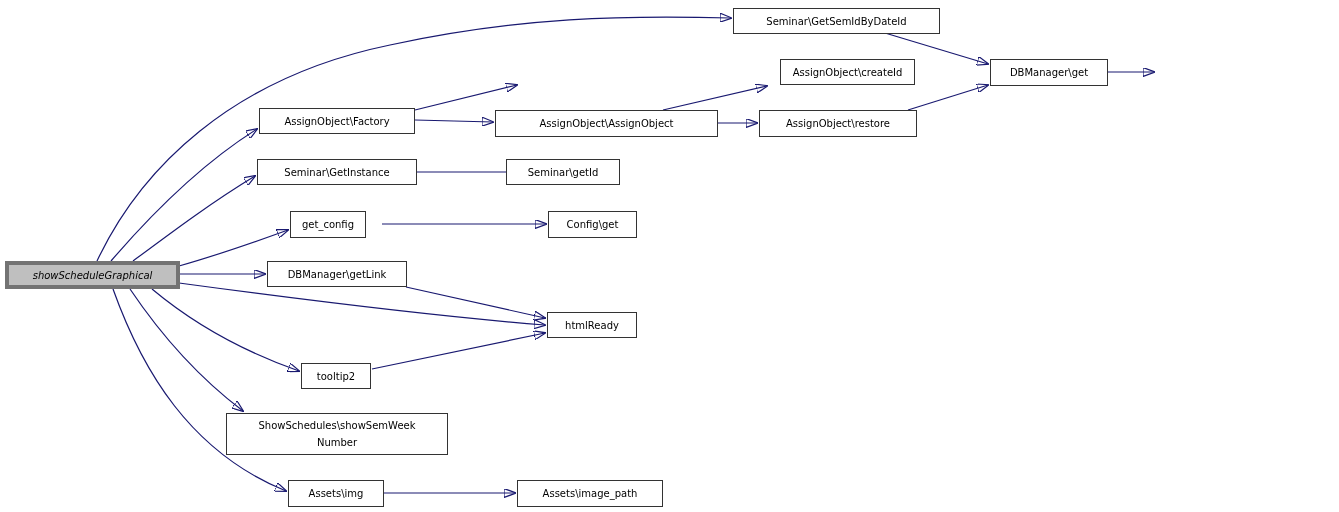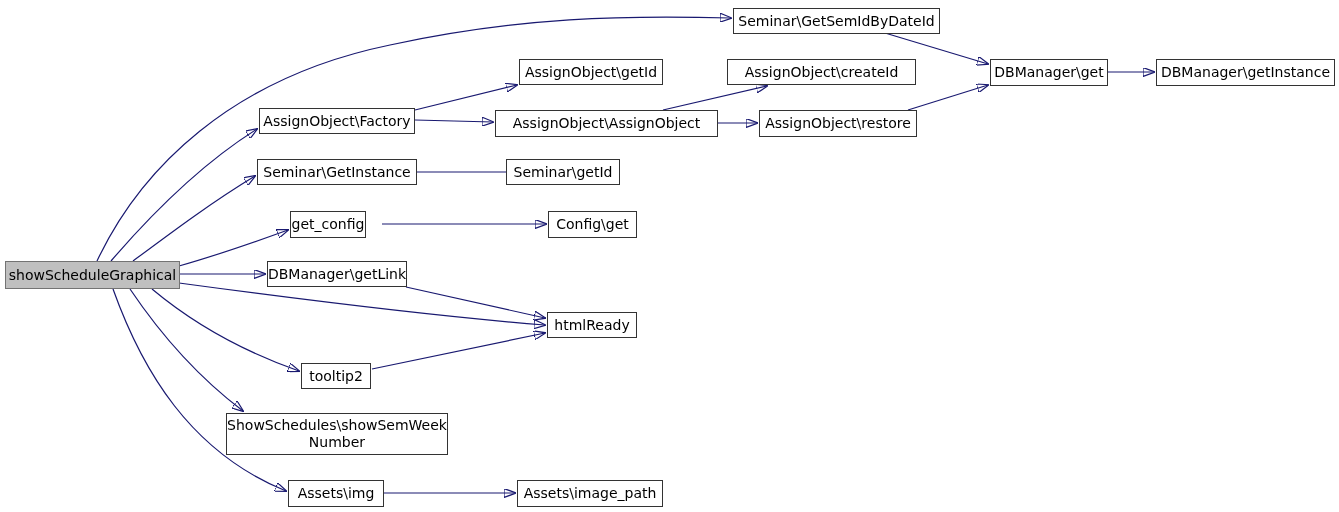--- a/index.html
+++ b/index.html
@@ -26,33 +26,34 @@
     fill: none;
     stroke: #191970;
     stroke-width: 1.2px;
   }
   .node {
     position: absolute;
     box-sizing: border-box;
     background: #ffffff;
     border: 1.5px solid #333333;
     color: #000000;
-    font-size: 14px;
+    font-size: 10px;
     line-height: 17px;
     display: flex;
     align-items: center;
     justify-content: center;
     text-align: center;
     white-space: pre-line;
     cursor: pointer;
   }
   .node.root {
     background: #bfbfbf;
-    border: 1px solid #737373;
+    border: 4px solid #737373;
     cursor: default;
+    font-style: italic;
   }
 </style>
 </head>
 <body>
 
 <div class="canvas">
 
   <svg class="edges-layer" width="1339" height="512" viewBox="0 0 1339 512" xmlns="http://www.w3.org/2000/svg">
     <defs>
       <marker id="arrow" markerUnits="userSpaceOnUse" markerWidth="12" markerHeight="9" refX="11" refY="4.5" orient="auto">
@@ -83,35 +84,29 @@
   </svg>
 
   <div class="node root" style="left:5px;top:261px;width:175px;height:28px">
     <span>showScheduleGraphical</span>
   </div>
 
   <div class="node" style="left:733px;top:8px;width:207px;height:26px">
     <span>Seminar\GetSemIdByDateId</span>
   </div>
 
-  <div class="node" style="left:519px;top:59px;width:144px;height:26px">
-    <span>AssignObject\getId</span>
-  </div>
 
-  <div class="node" style="left:727px;top:59px;width:189px;height:26px">
+  <div class="node" style="left:780px;top:59px;width:135px;height:26px">
     <span>AssignObject\createId</span>
   </div>
 
   <div class="node" style="left:990px;top:59px;width:118px;height:27px">
     <span>DBManager\get</span>
   </div>
 
-  <div class="node" style="left:1156px;top:59px;width:179px;height:27px">
-    <span>DBManager\getInstance</span>
-  </div>
 
   <div class="node" style="left:259px;top:108px;width:156px;height:26px">
     <span>AssignObject\Factory</span>
   </div>
 
   <div class="node" style="left:495px;top:110px;width:223px;height:27px">
     <span>AssignObject\AssignObject</span>
   </div>
 
   <div class="node" style="left:759px;top:110px;width:158px;height:27px">

